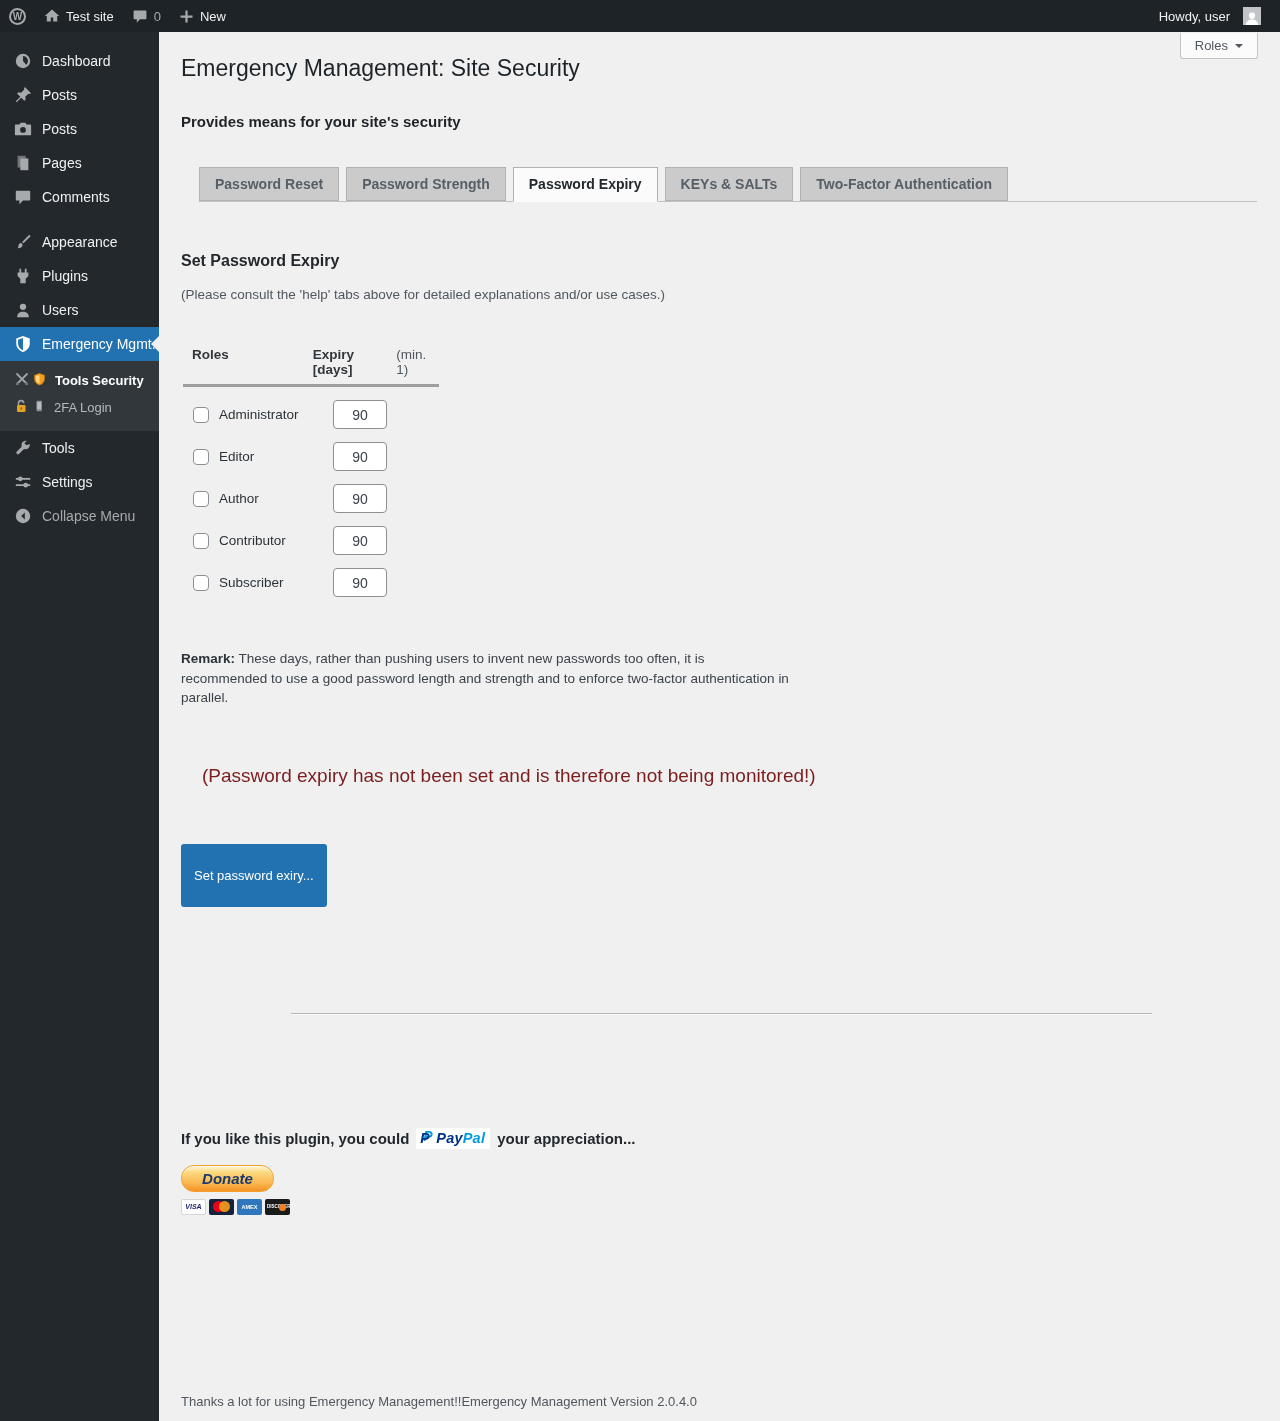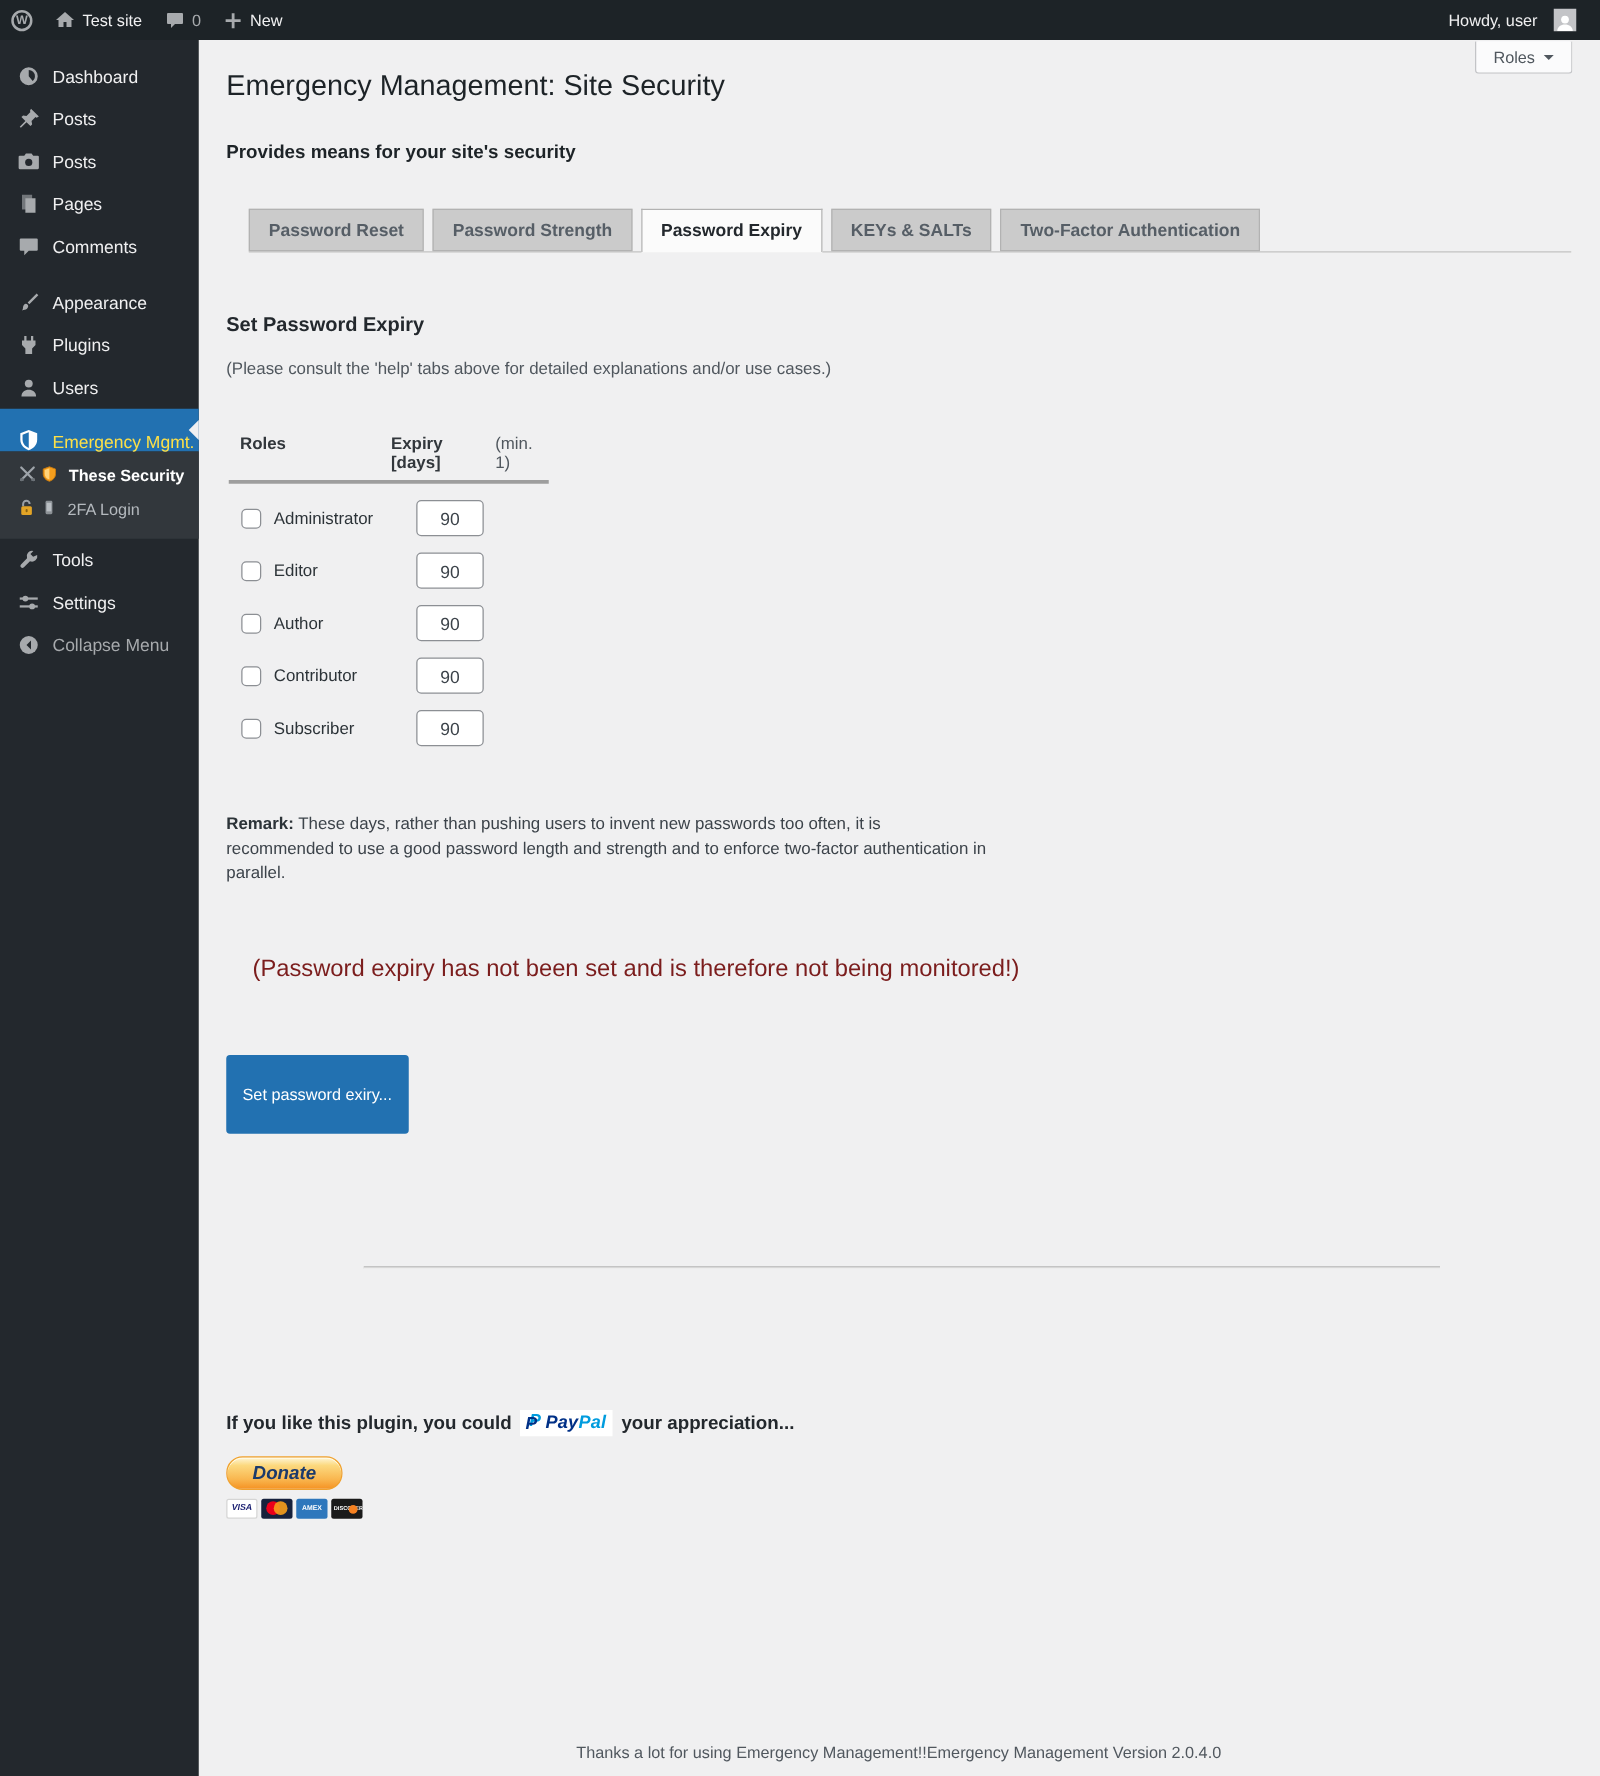--- a/index.html
+++ b/index.html
@@ -38,21 +38,21 @@
     background:#23282d; color:#f0f0f1; font-size:14px;
     padding-top:12px;
   }
   .menu-item {
     height:34px; display:flex; align-items:center; padding-left:13px;
     cursor:pointer; position:relative; color:#f0f0f1;
   }
   .menu-item .mi-icon { width:20px; display:flex; justify-content:center; margin-right:9px; }
   .menu-item .mi-icon svg { fill:#a7aaad; }
   .menu-sep { height:11px; }
-  .menu-item.active { background:#2271b1; color:#fde047;align-items:flex-end; }
+  .menu-item.active { background:#2271b1; color:#ffffff; }
   .menu-item.active .mi-icon svg { fill:#fff; }
   .menu-arrow {
     position:absolute; right:0; top:50%; margin-top:-8px;
     width:0; height:0; border:8px solid transparent; border-right-color:#f0f0f1;
   }
   .submenu { background:#32373c; padding:6px 0 10px; }
   .submenu-item {
     height:27px; display:flex; align-items:center; padding-left:15px;
     font-size:13px; color:#b4b9be; cursor:pointer; gap:4px;
   }
@@ -148,21 +148,21 @@
   .card-mc { background:#16213c; }
   .card-mc .c1 { position:absolute; left:4px; width:11px; height:11px; border-radius:50%; background:#eb001b; }
   .card-mc .c2 { position:absolute; right:4px; width:11px; height:11px; border-radius:50%; background:#f79e1b; opacity:.9; }
   .card-amex { background:#2e77bc; color:#fff; font-size:5.5px; font-weight:bold; }
   .card-disc { background:#1a1a1a; color:#fff; font-size:4.5px; font-weight:bold; }
   .card-disc .dot { position:absolute; right:4px; top:5px; width:7px; height:7px; border-radius:50%; background:#f68121; }
   .card-disc .dlabel { position:absolute; left:2px; top:5.5px; }
   
   .footer {
     position:absolute; bottom:12px; left:21px; right:23px;
-    display:flex; justify-content:center;
+    display:flex; justify-content:flex-start;
     font-size:13px; color:#50575e;
   }
 </style>
 </head>
 <body>
 
 <div class="adminbar">
   <div class="ab-left">
     <div class="ab-item">
       <span class="wp-logo-circle">W</span>
@@ -307,21 +307,21 @@
               <rect x="10" y="10.6" width="3" height="2.2" rx="0.5"></rect>
             </g>
           </svg>
       </span>
       <span>
         <svg width="13" height="14" viewBox="0 0 14 14">
             <path fill="#f59e1d" stroke="#c87a10" stroke-width="0.8" d="M7 1l5.3 2v4c0 3.3-2.3 5.5-5.3 6.5C4 12.5 1.7 10.3 1.7 7V3z"></path>
             <path fill="#ffd37a" d="M7 2.3L3 3.8v3.1c0 2.5 1.7 4.2 4 5z"></path>
           </svg>
       </span>
-      <span class="sm-label">These Security</span>
+      <span class="sm-label">Tools Security</span>
     </div>
     <div class="submenu-item">
       <span>
         <svg width="14" height="14" viewBox="0 0 14 14">
             <path fill="none" stroke="#9aa0a6" stroke-width="1.6" d="M3.5 6V4.2a2.6 2.6 0 015.2 0"></path>
             <rect x="2" y="6" width="8.5" height="7" rx="1.2" fill="#e3a426"></rect>
             <rect x="5.5" y="8.2" width="1.6" height="2.6" rx="0.8" fill="#8a6210"></rect>
           </svg>
       </span>
       <span>

